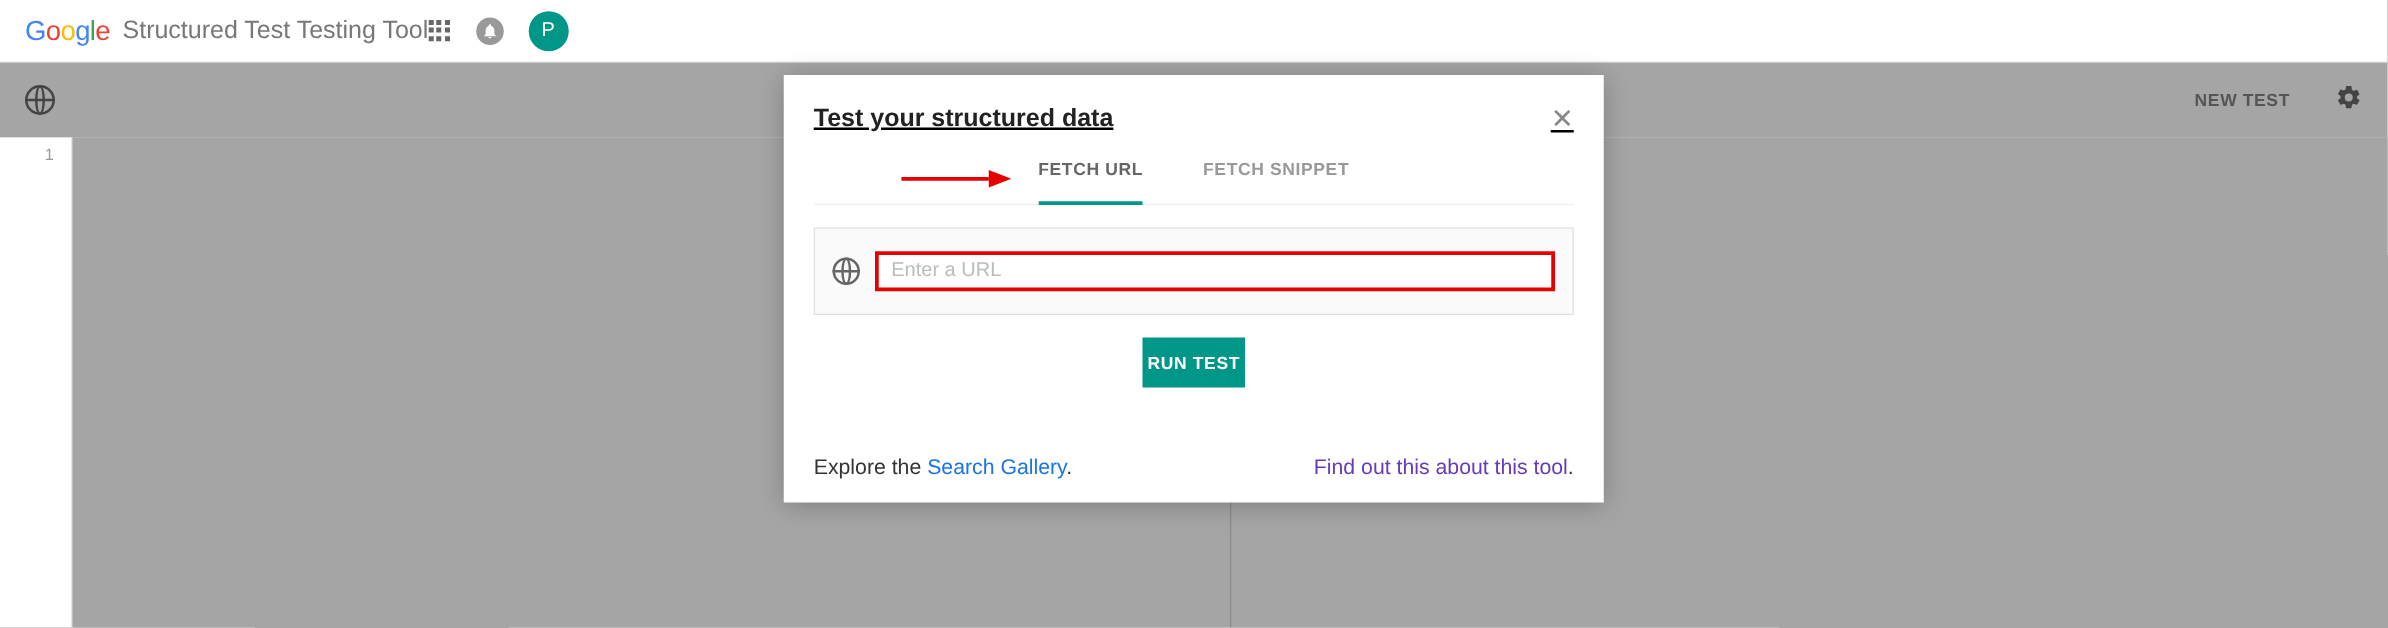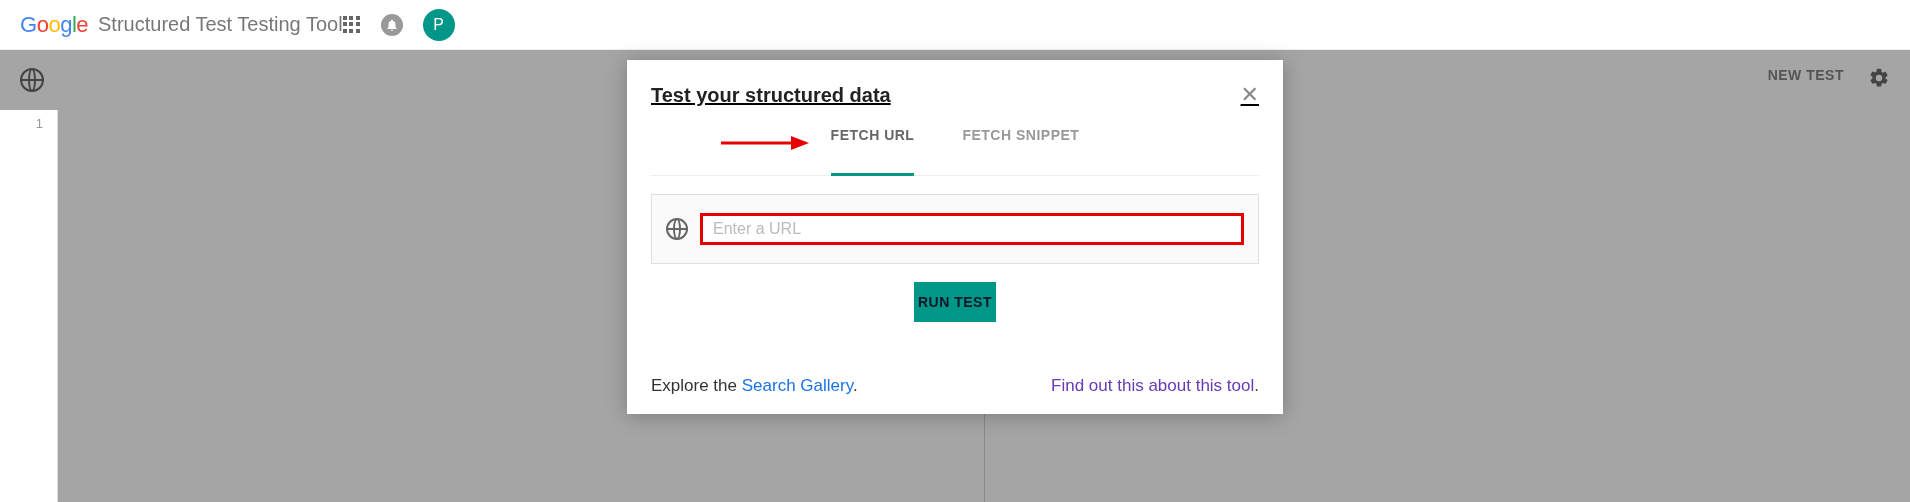--- a/index.html
+++ b/index.html
@@ -110,21 +110,22 @@
     .globe-icon::after {
       content: "";
       position: absolute;
       left: -2px; top: 50%;
       height: 2px; width: 24px;
       background: #444;
       transform: translateY(-50%);
     }
     .toolbar-right {
       display: flex;
-      gap: 24px;
+      align-items: center;
+      gap: 36px;
     }
     .new-test-btn {
       color: #555;
       font-size: 14px;
       font-weight: 600;
       letter-spacing: 0.5px;
       cursor: pointer;
     }
     .gear-icon svg { fill: #444; width: 22px; height: 22px; cursor: pointer; }
     .editor {
@@ -191,21 +192,21 @@
     }
     .tabs {
       display: flex;
       justify-content: center;
       gap: 48px;
       margin-top: 20px;
       border-bottom: 1px solid #eee;
       position: relative;
     }
     .tab {
-      padding-bottom: 30px;
+      padding-bottom: 18px;
       font-size: 14px;
       font-weight: 600;
       letter-spacing: 0.5px;
       color: #999;
       cursor: pointer;
     }
     .tab.active {
       color: #666;
       border-bottom: 3px solid #009688;
       margin-bottom: -1px;
@@ -262,21 +263,21 @@
       background: #fff;
     }
     .url-input::placeholder { color: #bbb; }
     .run-btn-row {
       display: flex;
       justify-content: center;
       margin-top: 18px;
     }
     .run-btn {
       background: #009688;
-      color: #0f172a;
+      color: #ffffff;
       border: none;
       padding: 12px 4px;
       font-size: 14px;
       font-weight: 600;
       letter-spacing: 0.5px;
       cursor: pointer;
     }
     .modal-footer {
       display: flex;
       justify-content: space-between;

